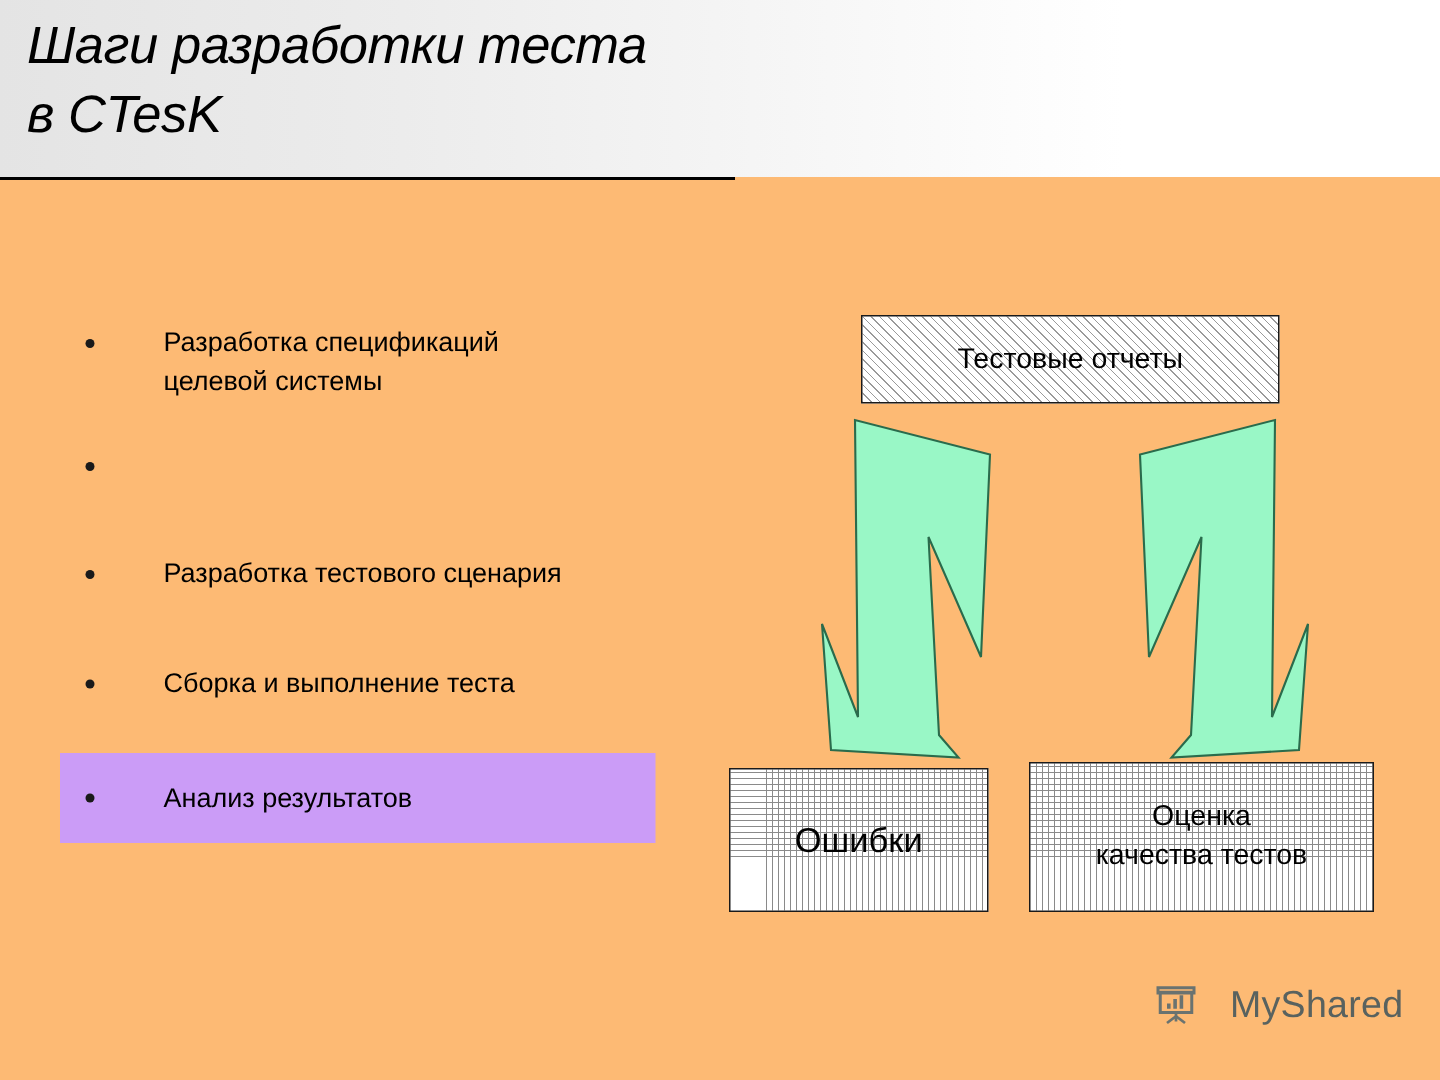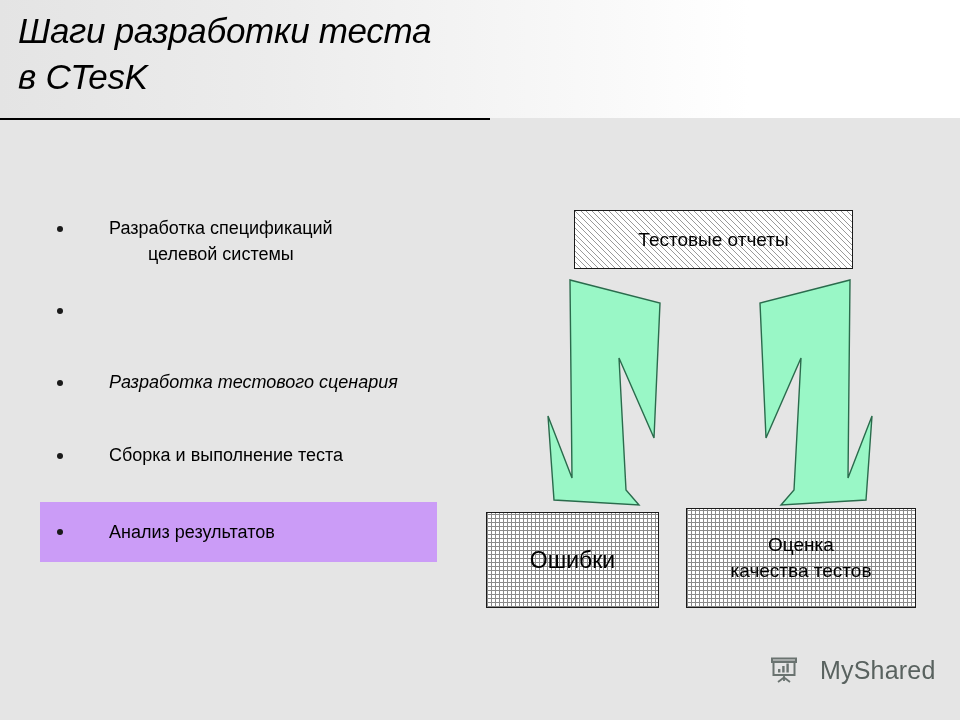--- a/index.html
+++ b/index.html
@@ -10,21 +10,21 @@
     width: 960px;
     height: 720px;
     background: #ffffff;
     font-family: "Liberation Sans", "DejaVu Sans", sans-serif;
     overflow: hidden;
   }
   #slide {
     position: relative;
     width: 960px;
     height: 720px;
-    background: #e5e5e5;
+    background: #fdba74;
   }
 
   
   #title-band {
     position: absolute;
     left: 0;
     top: 0;
     width: 960px;
     height: 118px;
     background: linear-gradient(to right, #e4e4e4 0%, #ececec 28%, #f6f6f6 55%, #ffffff 78%, #ffffff 100%);
@@ -75,23 +75,23 @@
     border-radius: 50%;
     background: #1a1a1a;
   }
   .bullet-text {
     font-size: 18px;
     line-height: 1.45;
     color: #000000;
     padding-left: 47px;
     white-space: pre-line;
   }
-  #bullet-row-0 { height: 82px; text-align: center; }
+  #bullet-row-0 { height: 82px; }
   #bullet-row-1 { height: 72px; }
-  #bullet-row-2 { height: 73px; font-style: italic; }
+  #bullet-row-2 { height: 73px; }
   #bullet-row-3 { height: 56px; }
   #bullet-row-4 {
     height: 60px;
     display: flex;
     align-items: center;
     background: #cb9cf7;
     width: 397px;
     padding-left: 22px;
   }
   #bullet-row-4 .bullet-dot { top: 27px; }

